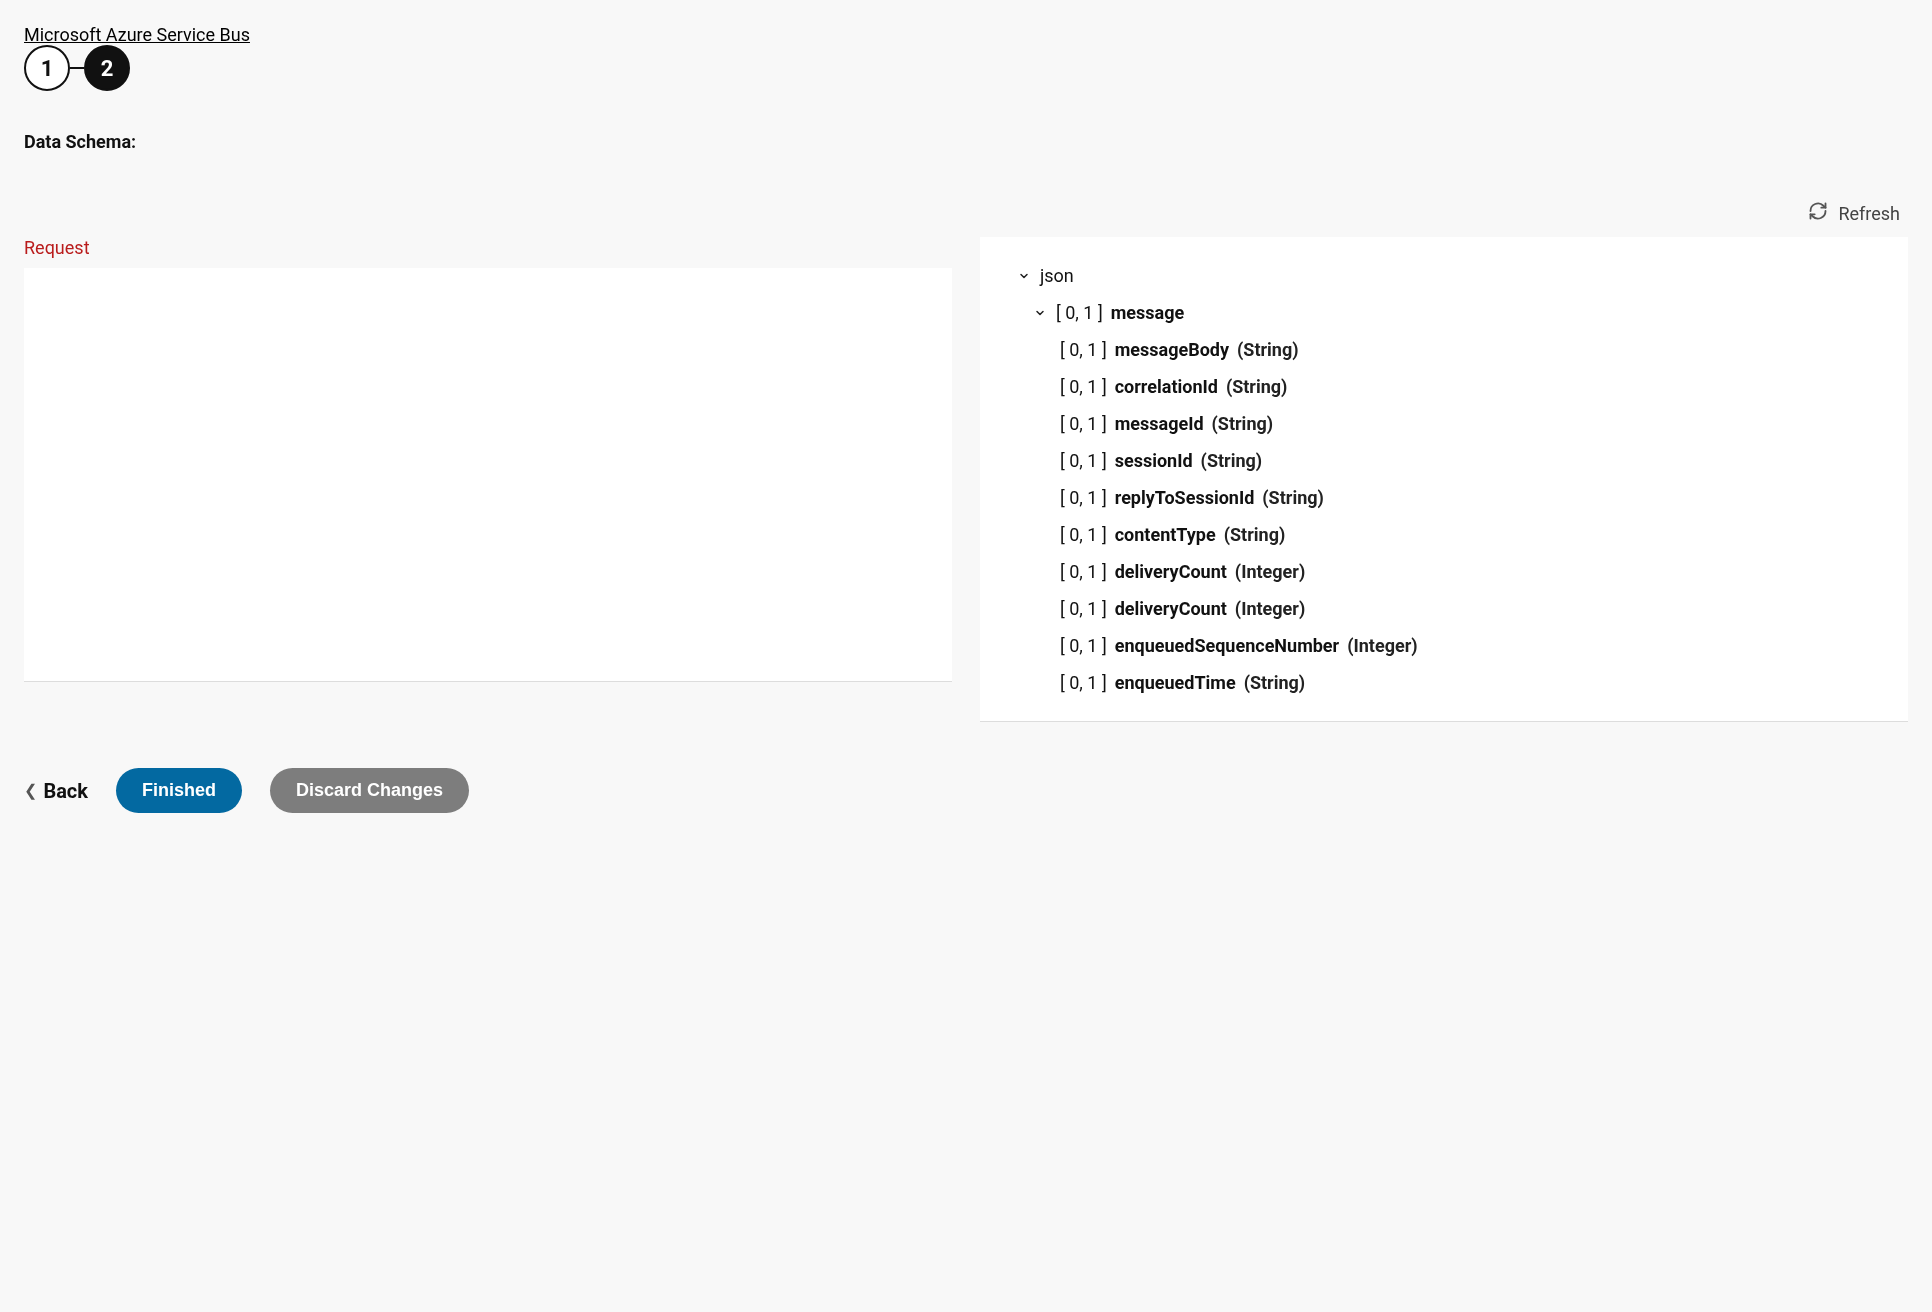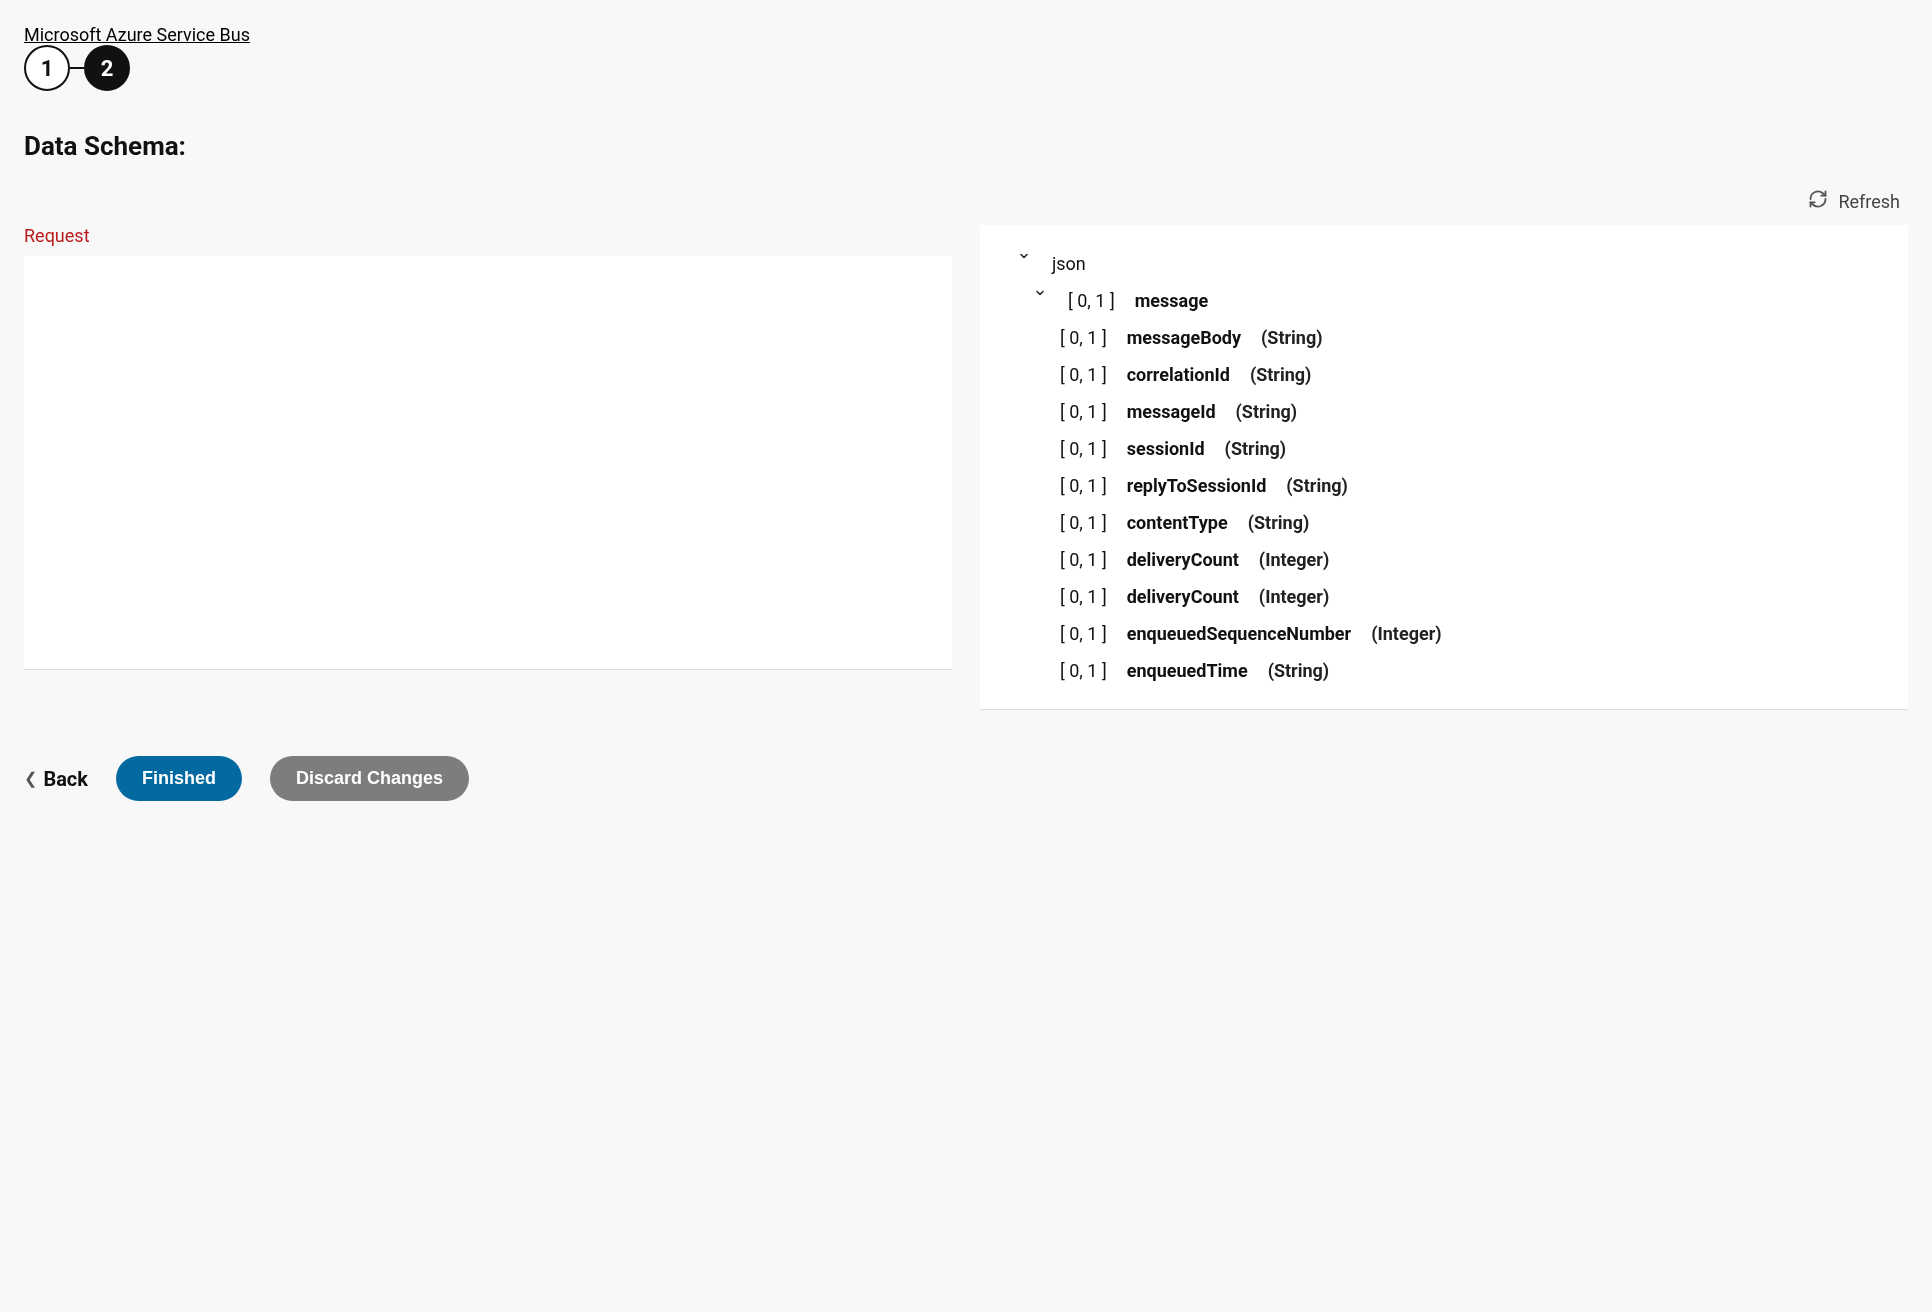--- a/index.html
+++ b/index.html
@@ -48,37 +48,38 @@
     background: #111;
     color: #fff;
     border-color: #111;
   }
   .step-connector {
     width: 14px;
     height: 2px;
     background: #111;
   }
   .section-heading {
-    font-size: 26px;
+    font-size: 18px;
     font-weight: 700;
     margin-bottom: 24px;
   }
   .refresh-row {
     display: flex;
     justify-content: flex-end;
     margin-bottom: 8px;
   }
   .refresh-btn {
     display: inline-flex;
     align-items: center;
     gap: 10px;
     font-size: 18px;
     color: #444;
     cursor: pointer;
     padding: 4px 8px;
+    margin-top: 21px;
   }
   .refresh-btn svg { width: 20px; height: 20px; }
   .panels {
     display: flex;
     gap: 28px;
   }
   .panel-col {
     flex: 1;
     min-width: 0;
   }
@@ -89,22 +90,22 @@
   }
   .panel-box {
     background: #fff;
     border-bottom: 1px solid #ddd;
     min-height: 414px;
     padding: 20px 24px;
     font-size: 18px;
   }
   .tree-row {
     display: flex;
-    align-items: flex-start;
-    gap: 20px;
+    align-items: center;
+    gap: 8px;
     padding: 5px 0;
     line-height: 1.5;
     white-space: nowrap;
     cursor: default;
   }
   .tree-indent-1 { padding-left: 12px; }
   .tree-indent-2 { padding-left: 28px; }
   .tree-indent-3 { padding-left: 56px; }
   .chevron {
     width: 16px;

